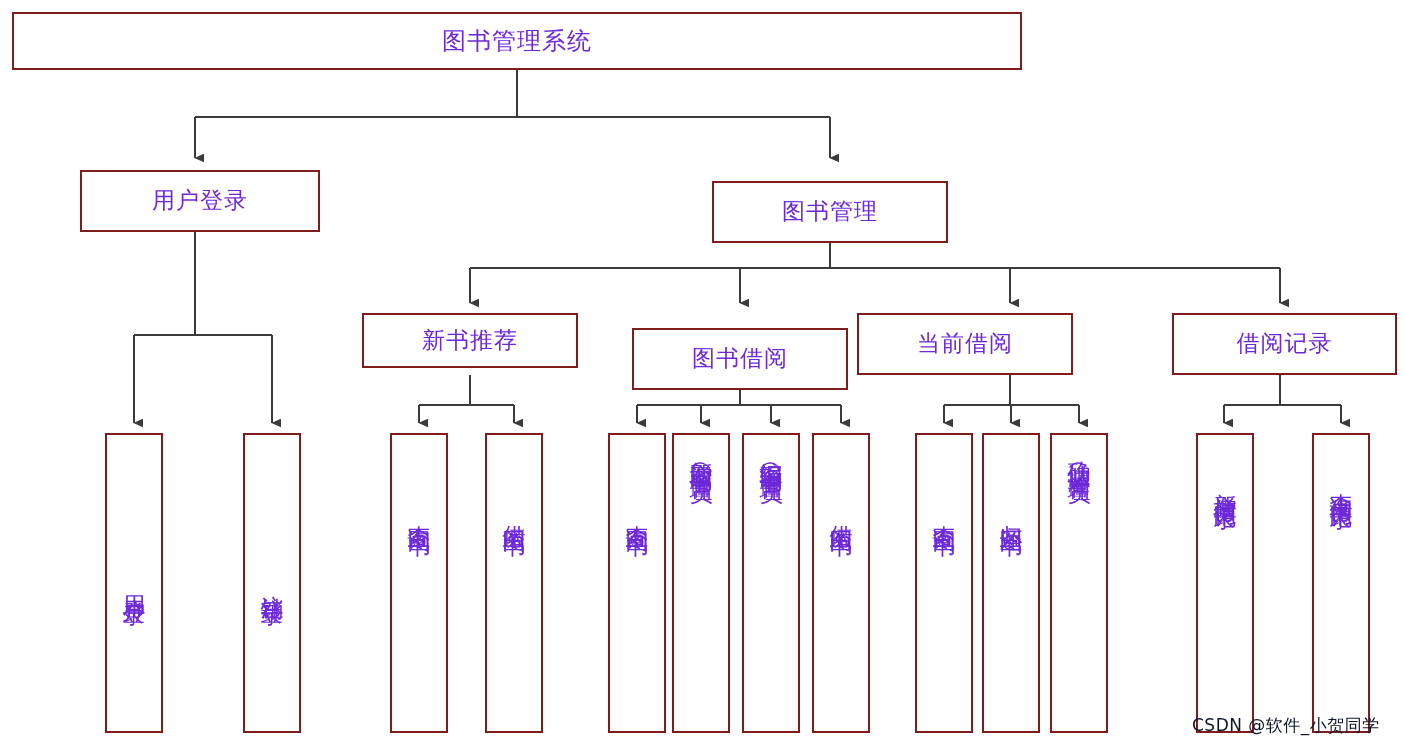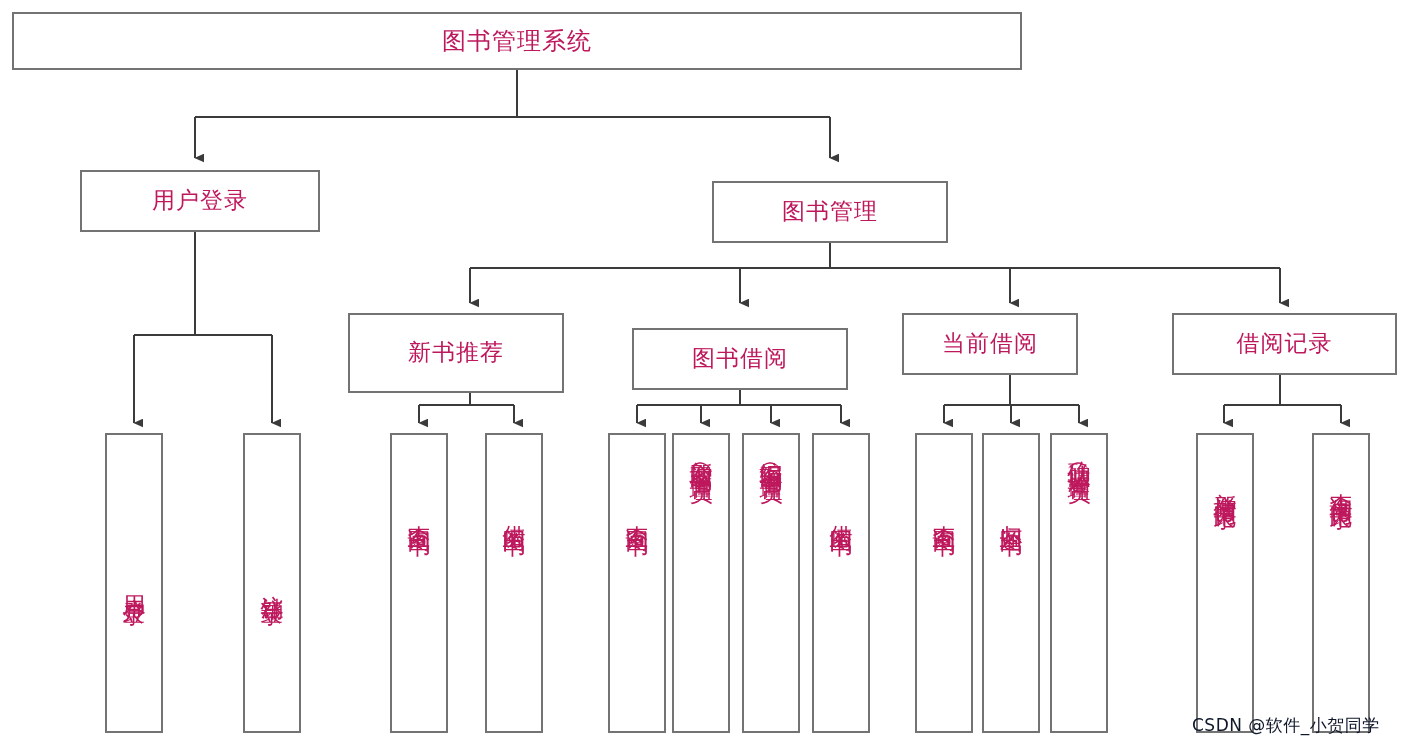--- a/index.html
+++ b/index.html
@@ -20,26 +20,26 @@
     position: absolute;
     left: 0;
     top: 0;
     width: 1405px;
     height: 747px;
     pointer-events: none;
   }
   .node {
     position: absolute;
     box-sizing: border-box;
-    border: 2px solid #737373;
+    border: 2px solid #7f1d1d;
     background: #ffffff;
     display: flex;
     align-items: center;
     justify-content: center;
-    color: #be185d;
+    color: #6d28d9;
     z-index: 2;
   }
   .node.h-node {
     font-size: 23px;
     letter-spacing: 1px;
     line-height: 1.2;
   }
   .node.root {
     font-size: 24px;
   }
@@ -143,29 +143,29 @@
   </div>
 
   <div class="node h-node" style="left:80px; top:170px; width:240px; height:62px;">
     <span>用户登录</span>
   </div>
 
   <div class="node h-node" style="left:712px; top:181px; width:236px; height:62px;">
     <span>图书管理</span>
   </div>
 
-  <div class="node h-node" style="left:348px; top:313px; width:216px; height:80px;">
+  <div class="node h-node" style="left:362px; top:313px; width:216px; height:55px;">
     <span>新书推荐</span>
   </div>
 
   <div class="node h-node" style="left:632px; top:328px; width:216px; height:62px;">
     <span>图书借阅</span>
   </div>
 
-  <div class="node h-node" style="left:902px; top:313px; width:176px; height:62px;">
+  <div class="node h-node" style="left:857px; top:313px; width:216px; height:62px;">
     <span>当前借阅</span>
   </div>
 
   <div class="node h-node" style="left:1172px; top:313px; width:225px; height:62px;">
     <span>借阅记录</span>
   </div>
 
   <div class="node v-node pad-center" style="left:105px; top:433px; width:58px; height:300px;">
     <span class="vtext">用户登录</span>
   </div>

